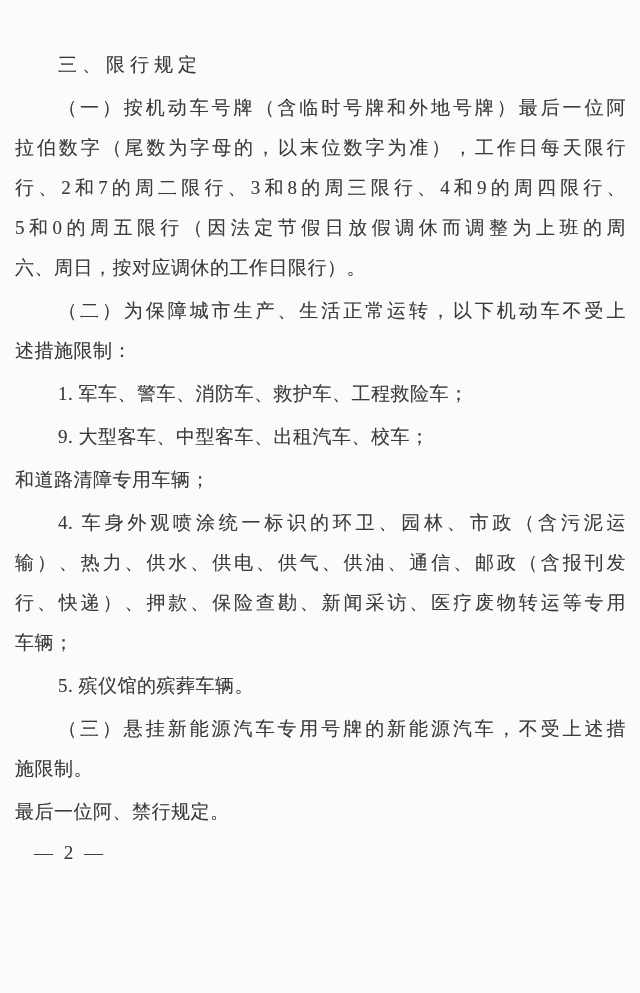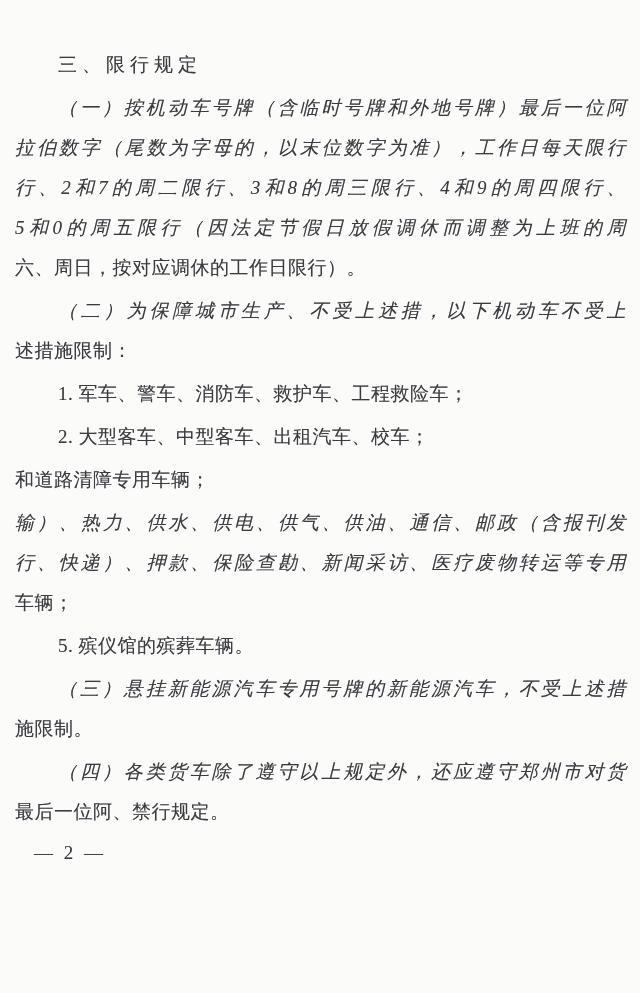--- a/index.html
+++ b/index.html
@@ -27,21 +27,20 @@
     font-size: 19px;
     line-height: 40px;
     letter-spacing: 0.5px;
     white-space: normal;
     text-shadow: 0 0 0.5px rgba(58, 58, 64, 0.35);
   }
   
   .line.fill {
     text-align: justify;
     text-align-last: justify;
-    font-style: italic;
   }
   .line.last {
     text-align: left;
   }
   
   .line.first {
     text-indent: 43px;
   }
   .para.heading .line {
     letter-spacing: 5px;
@@ -64,43 +63,43 @@
         <div class="line first last">三、限行规定</div>
       </div>
       <div class="para">
         <div class="line first fill">（一）按机动车号牌（含临时号牌和外地号牌）最后一位阿</div>
         <div class="line fill">拉伯数字（尾数为字母的，以末位数字为准），工作日每天限行</div>
         <div class="line fill">行、2和7的周二限行、3和8的周三限行、4和9的周四限行、</div>
         <div class="line fill">5和0的周五限行（因法定节假日放假调休而调整为上班的周</div>
         <div class="line last">六、周日，按对应调休的工作日限行）。</div>
       </div>
       <div class="para">
-        <div class="line first fill">（二）为保障城市生产、不受上述措，以下机动车不受上</div>
+        <div class="line first fill">（二）为保障城市生产、生活正常运转，以下机动车不受上</div>
         <div class="line last">述措施限制：</div>
       </div>
       <div class="para">
         <div class="line first last">1. 军车、警车、消防车、救护车、工程救险车；</div>
       </div>
       <div class="para">
-        <div class="line first last">2. 大型客车、中型客车、出租汽车、校车；</div>
+        <div class="line first last">9. 大型客车、中型客车、出租汽车、校车；</div>
       </div>
       <div class="para">
         <div class="line last">和道路清障专用车辆；</div>
       </div>
       <div class="para">
+        <div class="line first fill">4. 车身外观喷涂统一标识的环卫、园林、市政（含污泥运</div>
         <div class="line fill">输）、热力、供水、供电、供气、供油、通信、邮政（含报刊发</div>
         <div class="line fill">行、快递）、押款、保险查勘、新闻采访、医疗废物转运等专用</div>
         <div class="line last">车辆；</div>
       </div>
       <div class="para">
         <div class="line first last">5. 殡仪馆的殡葬车辆。</div>
       </div>
       <div class="para">
         <div class="line first fill">（三）悬挂新能源汽车专用号牌的新能源汽车，不受上述措</div>
         <div class="line last">施限制。</div>
       </div>
       <div class="para">
-        <div class="line first fill">（四）各类货车除了遵守以上规定外，还应遵守郑州市对货</div>
         <div class="line last">最后一位阿、禁行规定。</div>
       </div>
     </div>
   <div class="footer">— 2 —</div>
 </div>
 
 </body></html>

